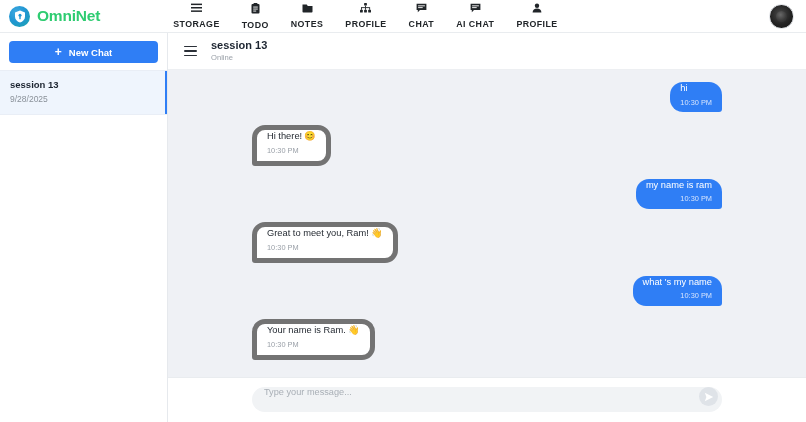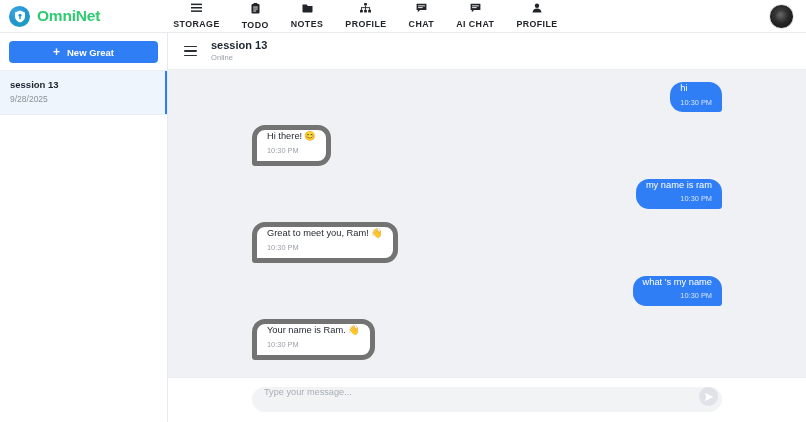--- a/index.html
+++ b/index.html
@@ -261,21 +261,21 @@
       <span class="avatar-inner"></span>
     </div>
   </div>
 
   <div class="body-row">
 
     <div class="sidebar">
       <div class="newchat-wrap">
         <button class="newchat-btn">
           <span class="plus-ico">+</span>
-          <span>New Great</span>
+          <span>New Chat</span>
         </button>
       </div>
       <div class="session-list">
         <div class="session-item active">
           <div class="session-title">session 13</div>
           <div class="session-date">9/28/2025</div>
         </div>
       </div>
     </div>
 

